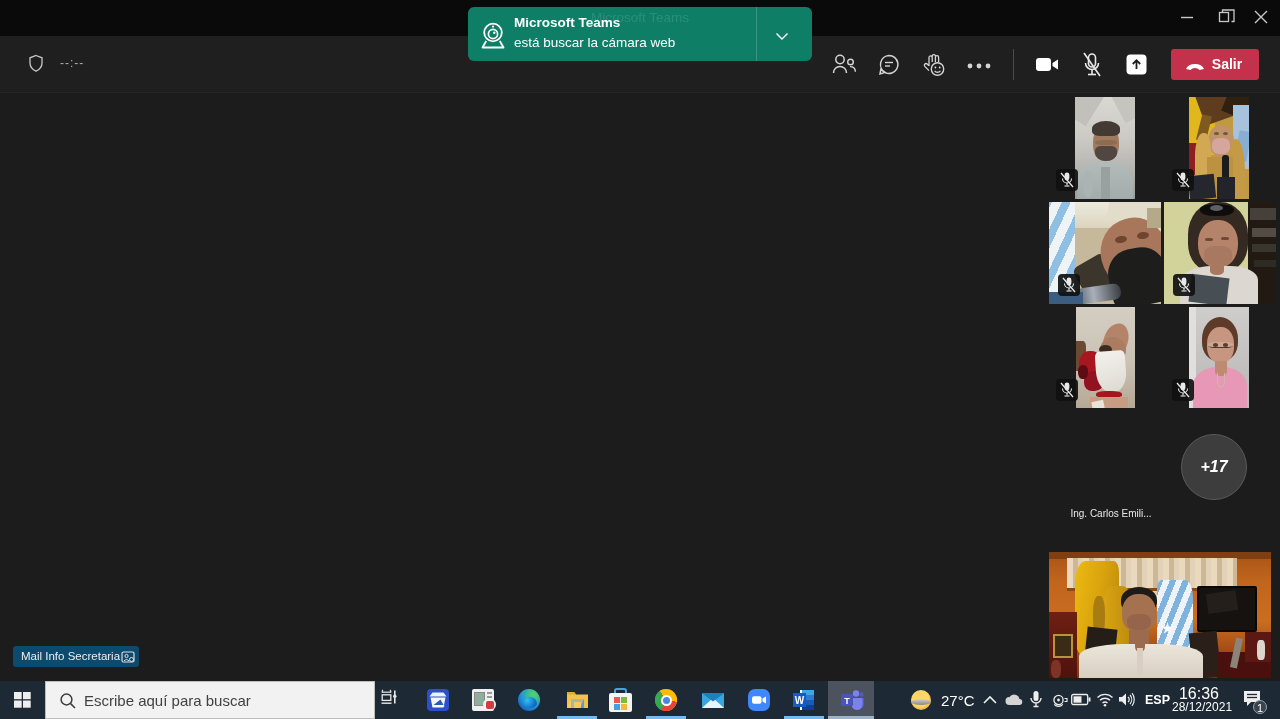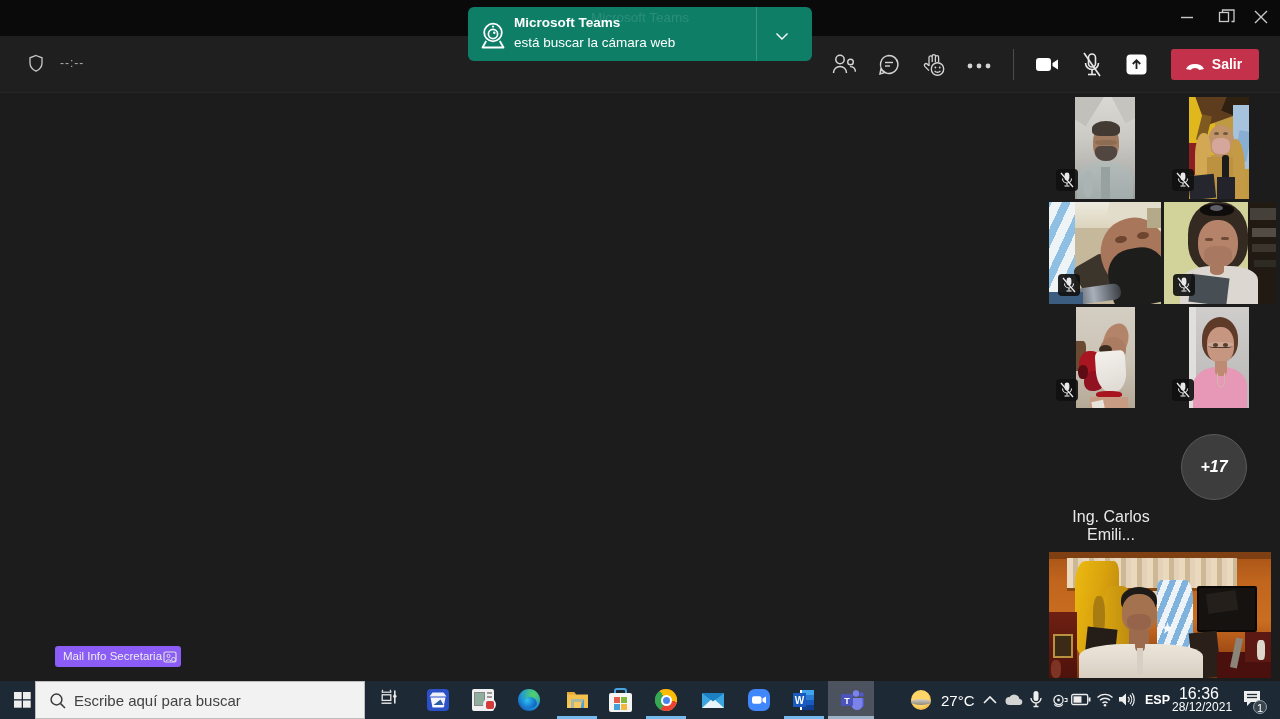--- a/index.html
+++ b/index.html
@@ -108,21 +108,21 @@
     <svg style="position:absolute;left:13px;top:10px" width="22" height="12" viewBox="0 0 22 12">
       <path d="M2 10 a9.5 7.5 0 0 1 18 0 l-4.6 1 a5 4 0 0 0 -8.8 0 z" fill="#fff"></path>
     </svg>
     <span style="margin-left:24px;">Salir</span>
   </div>
 </div>
 
 <div id="stage">
 
 
-  <div style="position:absolute;left:13px;top:552px;width:126px;height:21px;background:#8b5cf6;border-radius:3px;margin-left:42px;">
+  <div style="position:absolute;left:13px;top:552px;width:126px;height:21px;background:#0c4a6e;border-radius:3px;">
     <span style="position:absolute;left:8px;top:4px;color:#ededed;font-size:11.5px;">Mail Info Secretaria</span>
     <svg style="position:absolute;left:108px;top:4px" width="14" height="14" viewBox="0 0 14 14">
       <rect x="1" y="2" width="12" height="10" rx="1.5" fill="none" stroke="#ddd" stroke-width="1.2"></rect>
       <circle cx="5.5" cy="6" r="1.6" fill="none" stroke="#ddd" stroke-width="1"></circle>
       <path d="M3 11 a3 3 0 0 1 5 0" fill="none" stroke="#ddd" stroke-width="1"></path>
       <circle cx="10.5" cy="9.5" r="2" fill="none" stroke="#ddd" stroke-width="1"></circle>
     </svg>
   </div>
 
   <div class="vtile" id="v1" style="left:1075px;top:3px;width:60px;height:102px;background:linear-gradient(180deg,#dad8d3 0%,#cccac5 40%,#b0b0ac 78%,#9a9c98 100%);">
@@ -301,35 +301,35 @@
   <div class="badge" style="left:1172px;top:285px;"><svg width="22" height="22" viewBox="0 0 22 22">
         <g stroke="#e8e8e8" stroke-width="1.1" fill="none">
           <rect x="8.6" y="3.5" width="4.8" height="8" rx="2.4" fill="#e8e8e8" stroke="none"></rect>
           <path d="M6.5 9.5 a4.5 4.5 0 0 0 9 0"></path>
           <line x1="11" y1="14" x2="11" y2="16.5"></line>
           <line x1="8.5" y1="17" x2="13.5" y2="17"></line>
           <line x1="5" y1="4" x2="17" y2="18" stroke-width="1.3"></line>
         </g>
       </svg></div>
 
-  <div style="position:absolute;left:1051px;top:414px;width:120px;text-align:center;color:#e8e8e8;font-size:16px;">Ing. Carlos Emili...</div>
+  <div style="position:absolute;left:1051px;top:414px;width:120px;text-align:center;color:#e8e8e8;font-size:10px;">Ing. Carlos Emili...</div>
   <div style="position:absolute;left:1181px;top:340px;width:66px;height:66px;border-radius:50%;background:#3d3d3d;border:1px solid #5a5a5a;
      display:flex;align-items:center;justify-content:center;color:#fff;font-size:16px;font-weight:600;font-style:italic;">+17</div>
 </div>
 
 <div id="taskbar">
 
   <svg style="position:absolute;left:14px;top:11px" width="17" height="16" viewBox="0 0 17 16">
     <rect x="0" y="0" width="7.7" height="7.2" fill="#eee"></rect>
       <rect x="9" y="0" width="7.7" height="7.2" fill="#eee"></rect>
     <rect x="0" y="8.5" width="7.7" height="7.2" fill="#eee"></rect>
       <rect x="9" y="8.5" width="7.7" height="7.2" fill="#eee"></rect>
   </svg>
 
-  <div style="position:absolute;left:35px;top:0px;width:330px;height:38px;background:#f2f2f2;border:1px solid #bdbdbd;">
+  <div style="position:absolute;left:45px;top:0px;width:330px;height:38px;background:#f2f2f2;border:1px solid #bdbdbd;">
     <svg style="position:absolute;left:13px;top:10px" width="18" height="18" viewBox="0 0 18 18">
       <circle cx="7.5" cy="7.5" r="5.4" fill="none" stroke="#3b3b3b" stroke-width="1.5"></circle>
       <line x1="11.6" y1="11.6" x2="16" y2="16" stroke="#3b3b3b" stroke-width="1.5"></line>
     </svg>
     <span style="position:absolute;left:38px;top:10px;color:#424242;font-size:15px;">Escribe aquí para buscar</span>
   </div>
 
   <svg style="position:absolute;left:381px;top:8px" width="18" height="16" viewBox="0 0 18 16">
     <path d="M1 3.5 q0 -1.5 1 -2.5 M10 3.5 q0 -1.5 -1 -2.5" fill="none" stroke="#e8e8e8" stroke-width="1.1"></path>
     <line x1="1" y1="3.2" x2="10" y2="3.2" stroke="#e8e8e8" stroke-width="1.2"></line>

